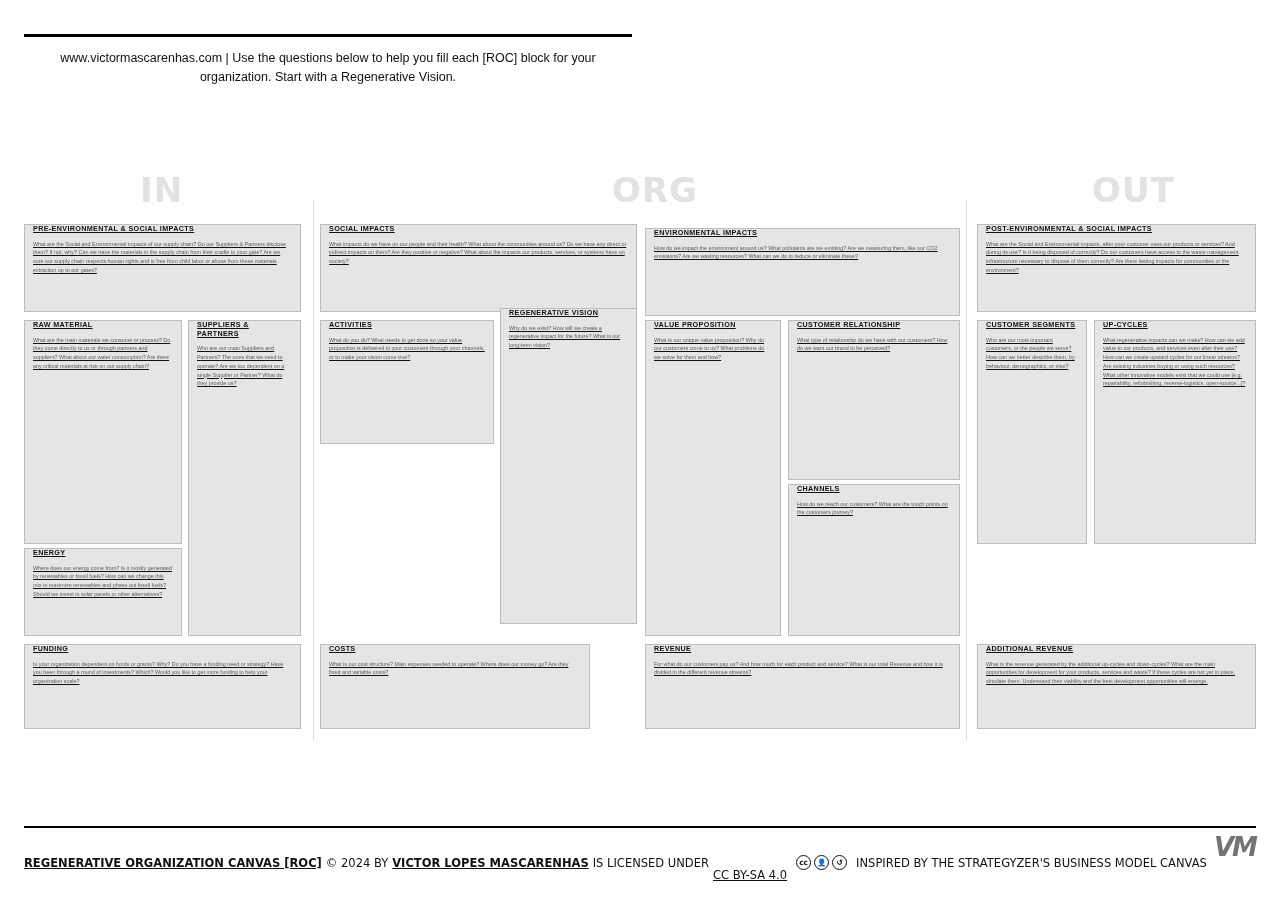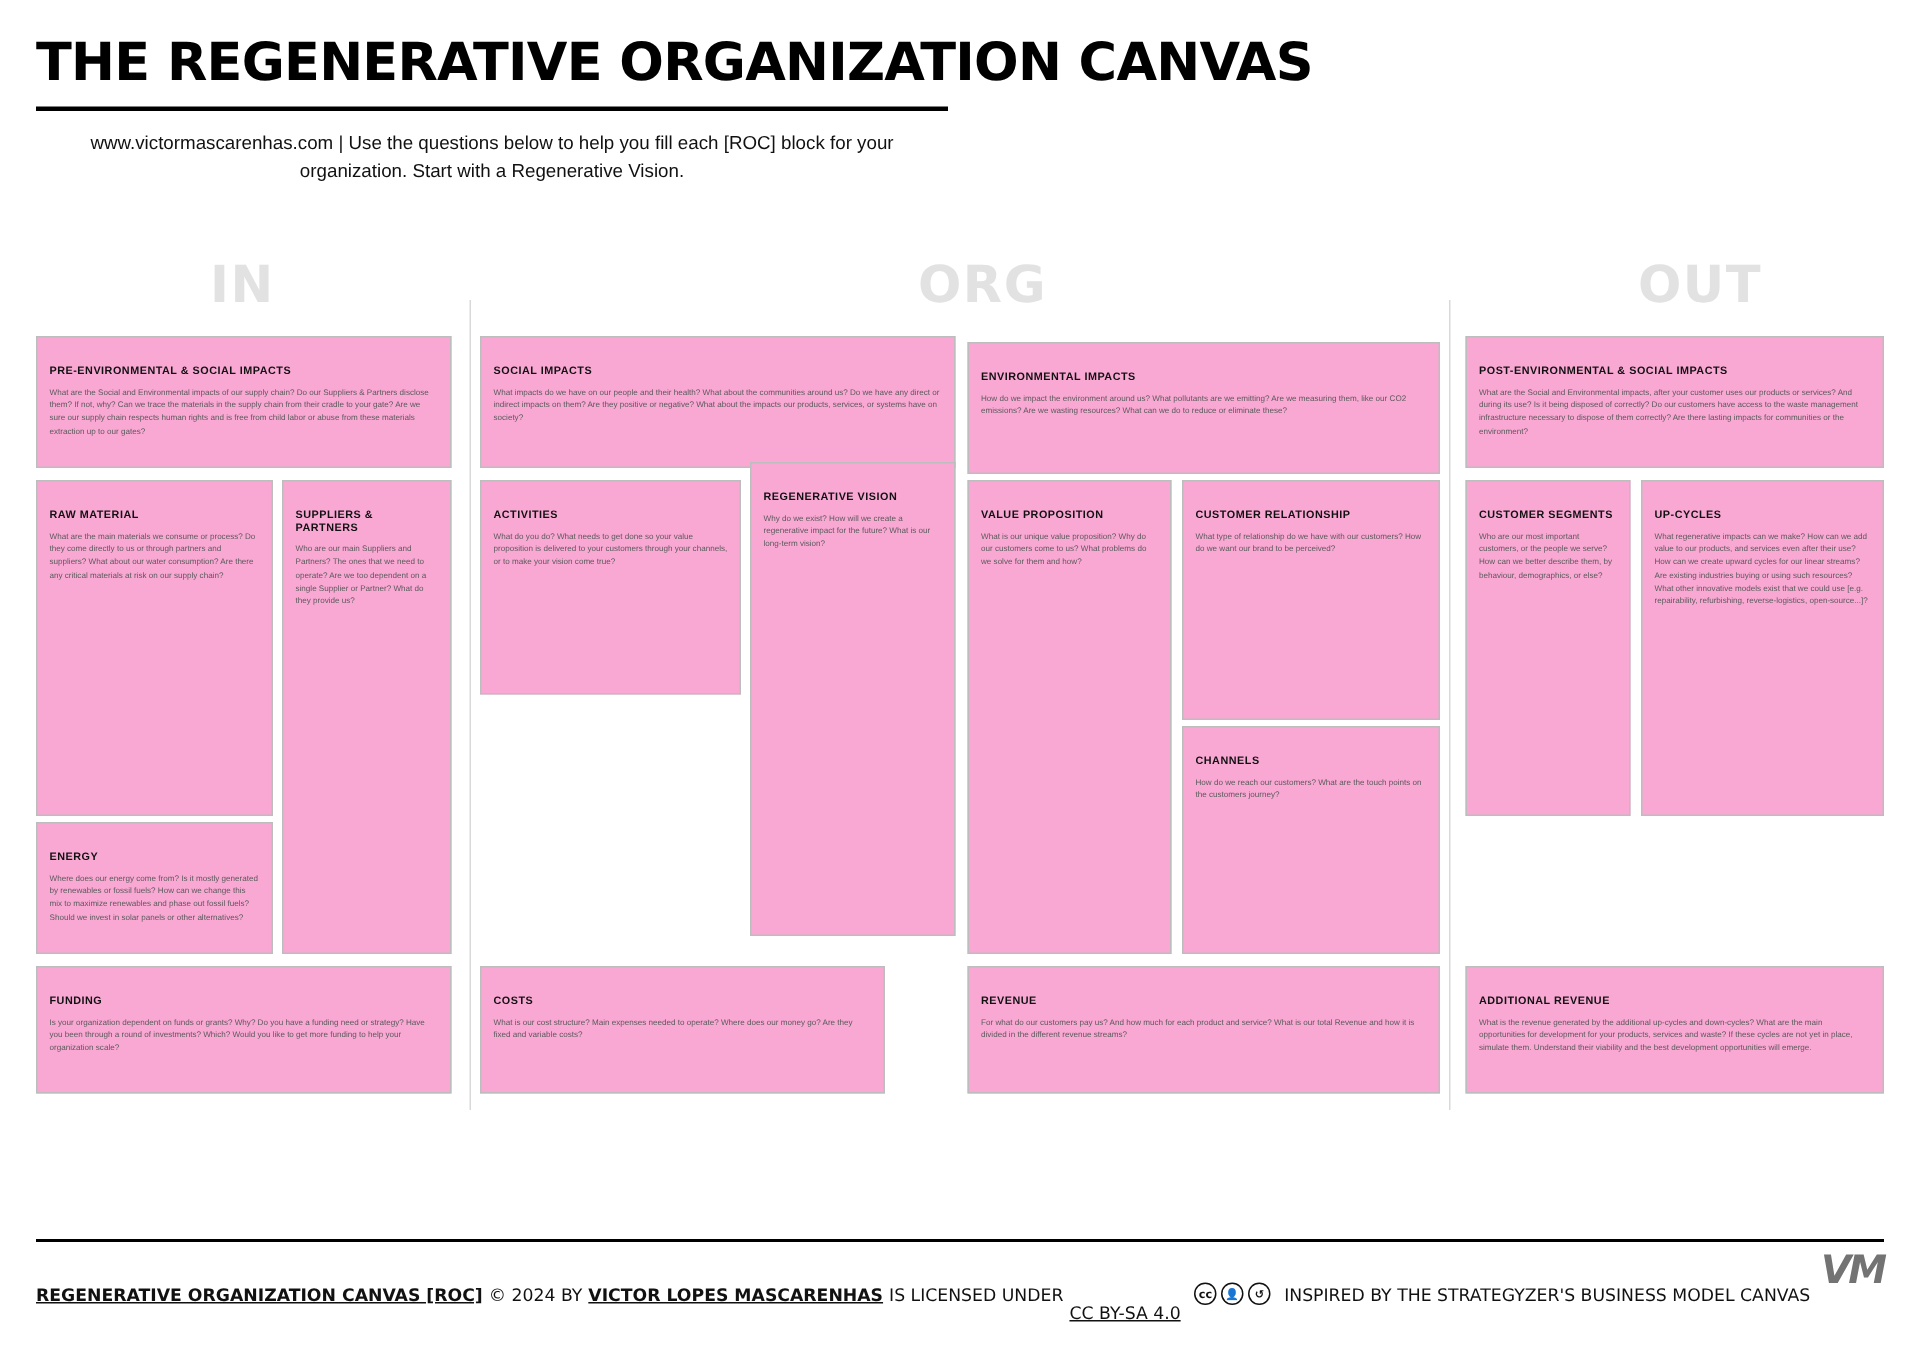--- a/index.html
+++ b/index.html
@@ -72,25 +72,26 @@
     background: #d9d9d9;
     top: 200px;
     height: 540px;
   }
   #sep-1 { left: 313px; }
   #sep-2 { left: 966px; }
 
   
   .block {
     position: absolute;
-    background: #f9a8d4;
+    background: #e5e5e5;
     border: 1px solid #bdbdbd;
     box-sizing: border-box;
-    padding: 18px 8px 6px 8px;
+    padding: 0 8px 6px 8px;
     overflow: hidden;
+    text-decoration: underline;
   }
   .block-title {
     font-size: 7.2px;
     font-weight: bold;
     letter-spacing: 0.35px;
     text-transform: uppercase;
     color: #111111;
     margin-bottom: 6px;
     line-height: 1.2;
   }
@@ -153,21 +154,20 @@
     letter-spacing: -2px;
     color: #737373;
   }
 </style>
 </head>
 <body>
 
 <div class="page">
 
   <div class="header">
-    <h1 class="title">THE REGENERATIVE ORGANIZATION CANVAS</h1>
     <div class="title-rule"></div>
     <div class="subtitle">www.victormascarenhas.com | Use the questions below to help you fill each [ROC] block for your organization. Start with a Regenerative Vision.</div>
   </div>
 
   <div class="colhead" id="colhead-in">IN</div>
   <div class="colhead" id="colhead-org">ORG</div>
   <div class="colhead" id="colhead-out">OUT</div>
 
   <div class="sep" id="sep-1"></div>
   <div class="sep" id="sep-2"></div>
@@ -195,21 +195,21 @@
   <div class="block" style="left:24px; top:320px; width:158px; height:224px;">
     <div class="block-title">RAW MATERIAL</div>
     <div class="block-body">What are the main materials we consume or process? Do they come directly to us or through partners and suppliers? What about our water consumption? Are there any critical materials at risk on our supply chain?</div>
   </div>
 
   <div class="block" style="left:188px; top:320px; width:113px; height:316px;">
     <div class="block-title">SUPPLIERS &amp; PARTNERS</div>
     <div class="block-body">Who are our main Suppliers and Partners? The ones that we need to operate? Are we too dependent on a single Supplier or Partner? What do they provide us?</div>
   </div>
 
-  <div class="block" style="left:320px; top:320px; width:174px; height:143px;">
+  <div class="block" style="left:320px; top:320px; width:174px; height:124px;">
     <div class="block-title">ACTIVITIES</div>
     <div class="block-body">What do you do? What needs to get done so your value proposition is delivered to your customers through your channels, or to make your vision come true?</div>
   </div>
 
   <div class="block" style="left:500px; top:308px; width:137px; height:316px;">
     <div class="block-title">REGENERATIVE VISION</div>
     <div class="block-body">Why do we exist? How will we create a regenerative impact for the future? What is our long-term vision?</div>
   </div>
 
   <div class="block" style="left:645px; top:320px; width:136px; height:316px;">

